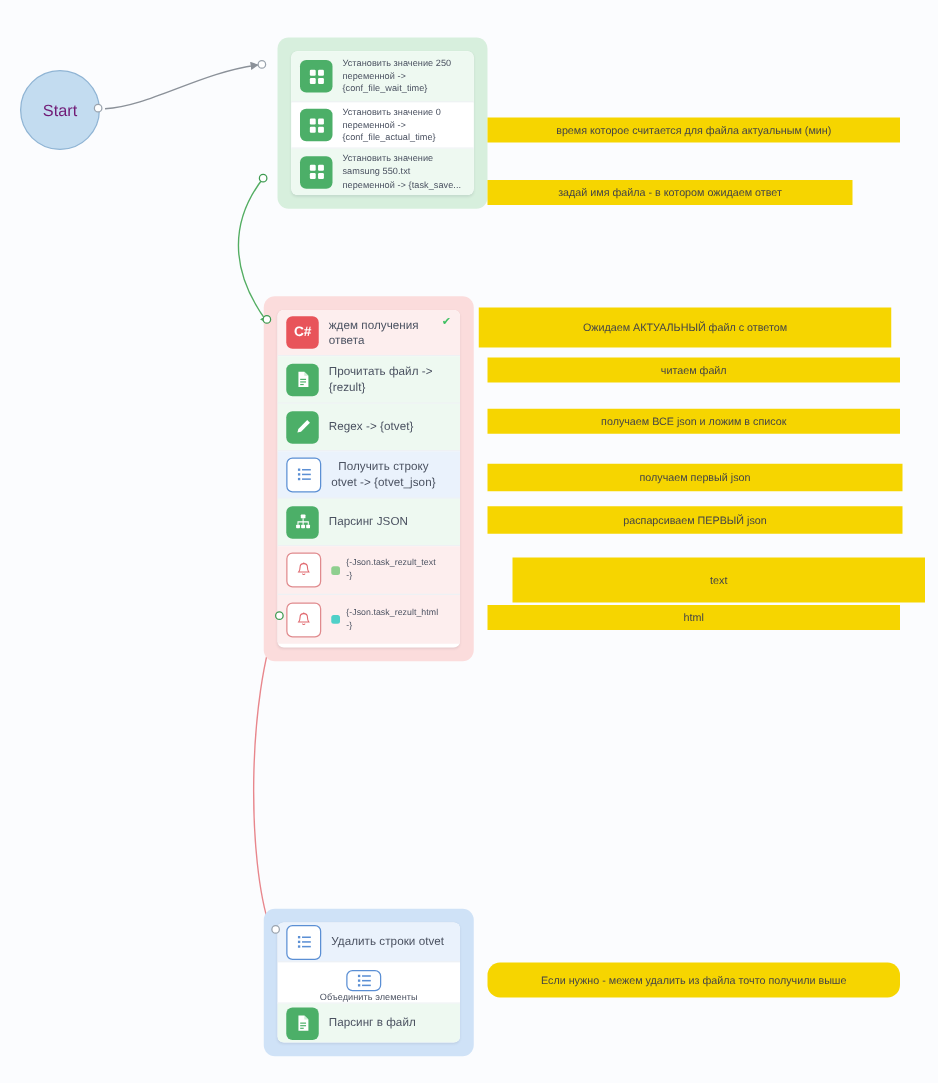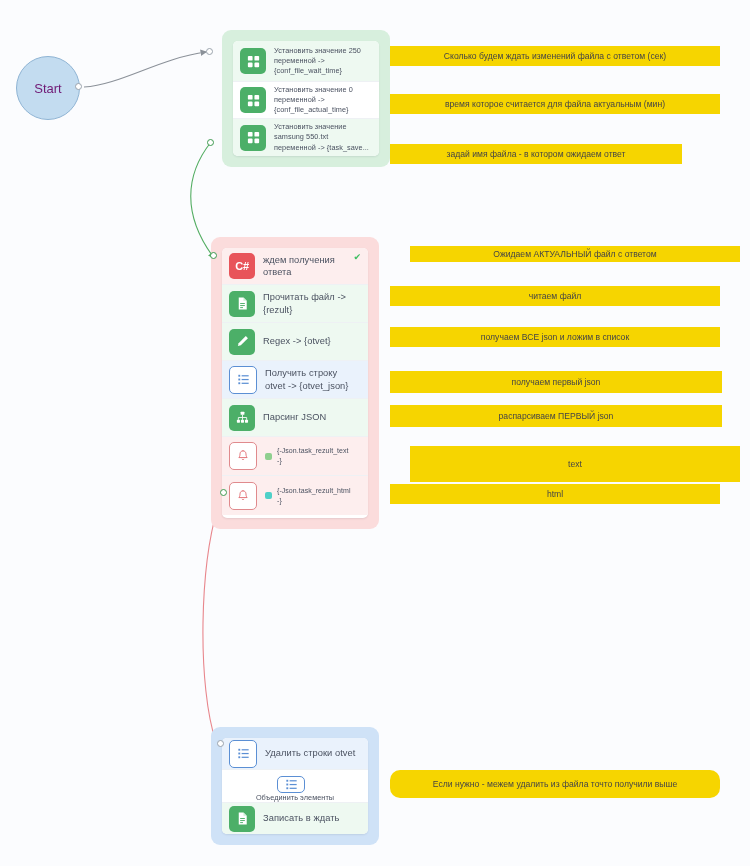--- a/index.html
+++ b/index.html
@@ -201,21 +201,21 @@
 
       <div class="node tint-green" style="height:38px;">
         <div class="nicon green">
           <svg width="15" height="15" viewBox="0 0 16 16">
             <path d="M11.5,2.2 l2.3,2.3 l-7.6,7.6 l-3.1,0.8 l0.8,-3.1 z" fill="#fff"></path>
           </svg>
         </div>
         <div class="ntext big">Regex -&gt; {otvet}</div>
       </div>
 
-      <div class="node tint-blue" style="height:38px;">
+      <div class="node tint-blue" style="height:38px;text-align:center;">
         <div class="nicon outline-blue">
           <svg width="15" height="15" viewBox="0 0 16 16">
             <rect x="2.5" y="3" width="2" height="2" fill="#5b8fd4"></rect>
             <rect x="2.5" y="7" width="2" height="2" fill="#5b8fd4"></rect>
             <rect x="2.5" y="11" width="2" height="2" fill="#5b8fd4"></rect>
             <rect x="6" y="3.4" width="7.5" height="1.3" fill="#5b8fd4"></rect>
             <rect x="6" y="7.4" width="7.5" height="1.3" fill="#5b8fd4"></rect>
             <rect x="6" y="11.4" width="7.5" height="1.3" fill="#5b8fd4"></rect>
           </svg>
         </div>
@@ -304,32 +304,31 @@
       <div class="node tint-green" style="height:31px;">
         <div class="nicon green">
           <svg width="15" height="15" viewBox="0 0 16 16">
             <path d="M4,1.5 h5 l3.5,3.5 v9.5 h-8.5 z" fill="#fff"></path>
             <path d="M9,1.5 v3.5 h3.5 z" fill="#cdeed6"></path>
             <rect x="5.5" y="7.5" width="5" height="1" fill="#4caf68"></rect>
             <rect x="5.5" y="9.7" width="5" height="1" fill="#4caf68"></rect>
             <rect x="5.5" y="11.9" width="3" height="1" fill="#4caf68"></rect>
           </svg>
         </div>
-        <div class="ntext big">Записать в ждать</div>
+        <div class="ntext big">Парсинг в файл</div>
       </div>
 
     </div>
   </div>
   <div class="port grey" style="left:217px;top:740px;"></div>
 
-  <div class="note" style="left:390px;top:46px;width:330px;height:20px;">Сколько будем ждать изменений  файла с ответом  (сек)</div>
   <div class="note" style="left:390px;top:94px;width:330px;height:20px;">время которое считается для файла актуальным (мин)</div>
   <div class="note" style="left:390px;top:144px;width:292px;height:20px;">задай имя файла - в котором ожидаем ответ</div>
 
-  <div class="note" style="left:410px;top:246px;width:330px;height:16px;">Ожидаем АКТУАЛЬНЫЙ файл с ответом</div>
+  <div class="note" style="left:383px;top:246px;width:330px;height:32px;">Ожидаем АКТУАЛЬНЫЙ файл с ответом</div>
   <div class="note" style="left:390px;top:286px;width:330px;height:20px;">читаем файл</div>
   <div class="note" style="left:390px;top:327px;width:330px;height:20px;">получаем ВСЕ json и ложим в список</div>
   <div class="note" style="left:390px;top:371px;width:332px;height:22px;">получаем первый json</div>
   <div class="note" style="left:390px;top:405px;width:332px;height:22px;">распарсиваем ПЕРВЫЙ json</div>
   <div class="note" style="left:410px;top:446px;width:330px;height:36px;">text</div>
   <div class="note" style="left:390px;top:484px;width:330px;height:20px;">html</div>
 
   <div class="note" style="left:390px;top:770px;width:330px;height:28px;border-radius:10px;">Если нужно - межем удалить из файла точто получили выше</div>
 
 </div>

